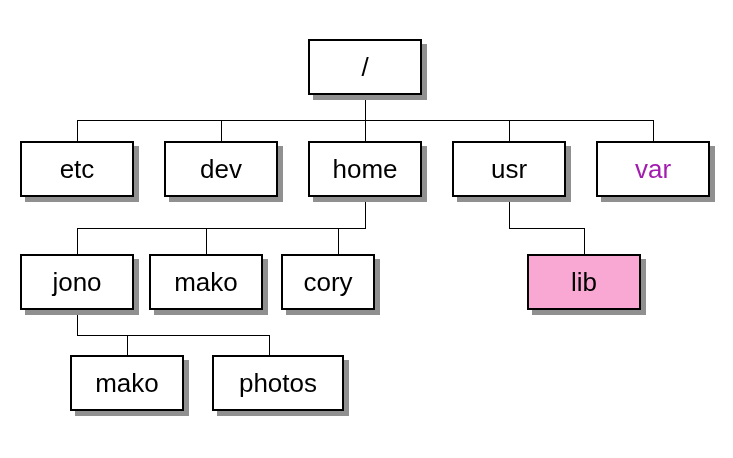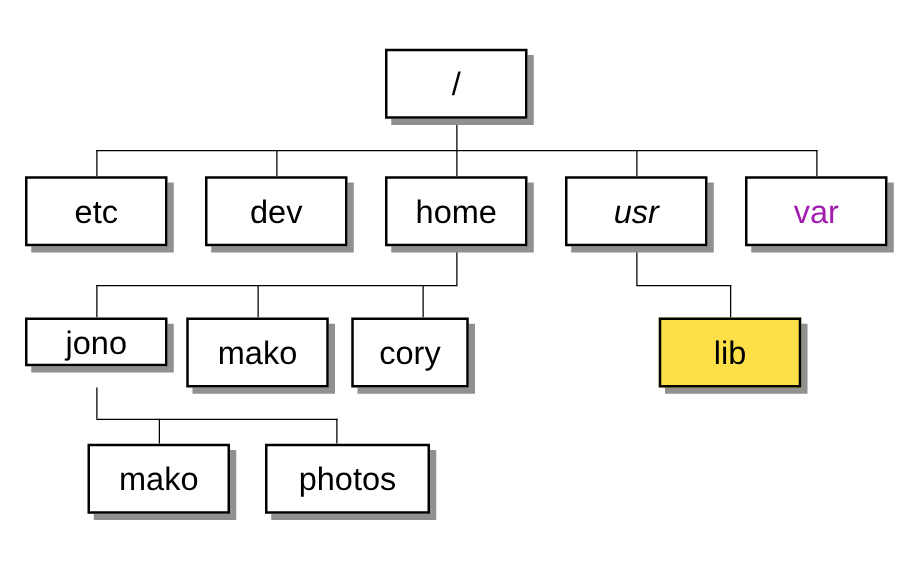--- a/index.html
+++ b/index.html
@@ -65,36 +65,36 @@
     </div>
     <div class="node" style="left: 20px; top: 141px; width: 114px; height: 56px; background: rgb(255, 255, 255); border-color: rgb(0, 0, 0); box-shadow: rgb(144, 144, 144) 5px 5px 0px 0px;">
       <span class="label" style="color: rgb(0, 0, 0);">etc</span>
     </div>
     <div class="node" style="left: 308px; top: 141px; width: 114px; height: 56px; background: rgb(255, 255, 255); border-color: rgb(0, 0, 0); box-shadow: rgb(144, 144, 144) 5px 5px 0px 0px;">
       <span class="label" style="color: rgb(0, 0, 0);">home</span>
     </div>
     <div class="node" style="left: 164px; top: 141px; width: 114px; height: 56px; background: rgb(255, 255, 255); border-color: rgb(0, 0, 0); box-shadow: rgb(144, 144, 144) 5px 5px 0px 0px;">
       <span class="label" style="color: rgb(0, 0, 0);">dev</span>
     </div>
-    <div class="node" style="left: 452px; top: 141px; width: 114px; height: 56px; background: rgb(255, 255, 255); border-color: rgb(0, 0, 0); box-shadow: rgb(144, 144, 144) 5px 5px 0px 0px; font-style: italic;">
+    <div class="node" style="left: 452px; top: 141px; width: 114px; height: 56px; background: rgb(255, 255, 255); border-color: rgb(0, 0, 0); box-shadow: rgb(144, 144, 144) 5px 5px 0px 0px;">
       <span class="label" style="color: rgb(0, 0, 0);">usr</span>
     </div>
     <div class="node" style="left: 596px; top: 141px; width: 114px; height: 56px; background: rgb(255, 255, 255); border-color: rgb(0, 0, 0); box-shadow: rgb(144, 144, 144) 5px 5px 0px 0px;">
       <span class="label" style="color: #a21caf;">var</span>
     </div>
-    <div class="node" style="left: 20px; top: 254px; width: 114px; height: 39px; background: rgb(255, 255, 255); border-color: rgb(0, 0, 0); box-shadow: rgb(144, 144, 144) 5px 5px 0px 0px;">
+    <div class="node" style="left: 20px; top: 254px; width: 114px; height: 56px; background: rgb(255, 255, 255); border-color: rgb(0, 0, 0); box-shadow: rgb(144, 144, 144) 5px 5px 0px 0px;">
       <span class="label" style="color: rgb(0, 0, 0);">jono</span>
     </div>
     <div class="node" style="left: 149px; top: 254px; width: 114px; height: 56px; background: rgb(255, 255, 255); border-color: rgb(0, 0, 0); box-shadow: rgb(144, 144, 144) 5px 5px 0px 0px;">
       <span class="label" style="color: rgb(0, 0, 0); text-align: right;">mako</span>
     </div>
     <div class="node" style="left: 281px; top: 254px; width: 94px; height: 56px; background: rgb(255, 255, 255); border-color: rgb(0, 0, 0); box-shadow: rgb(144, 144, 144) 5px 5px 0px 0px;">
       <span class="label" style="color: rgb(0, 0, 0);">cory</span>
     </div>
-    <div class="node" style="left: 527px; top: 254px; width: 114px; height: 56px; background: #fde047; border-color: rgb(0, 0, 0); box-shadow: rgb(144, 144, 144) 5px 5px 0px 0px;">
+    <div class="node" style="left: 527px; top: 254px; width: 114px; height: 56px; background: #f9a8d4; border-color: rgb(0, 0, 0); box-shadow: rgb(144, 144, 144) 5px 5px 0px 0px;">
       <span class="label" style="color: rgb(0, 0, 0);">lib</span>
     </div>
     <div class="node" style="left: 70px; top: 355px; width: 114px; height: 56px; background: rgb(255, 255, 255); border-color: rgb(0, 0, 0); box-shadow: rgb(144, 144, 144) 5px 5px 0px 0px;">
       <span class="label" style="color: rgb(0, 0, 0);">mako</span>
     </div>
     <div class="node" style="left: 212px; top: 355px; width: 132px; height: 56px; background: rgb(255, 255, 255); border-color: rgb(0, 0, 0); box-shadow: rgb(144, 144, 144) 5px 5px 0px 0px;">
       <span class="label" style="color: rgb(0, 0, 0);">photos</span>
     </div>
   </div>
 

